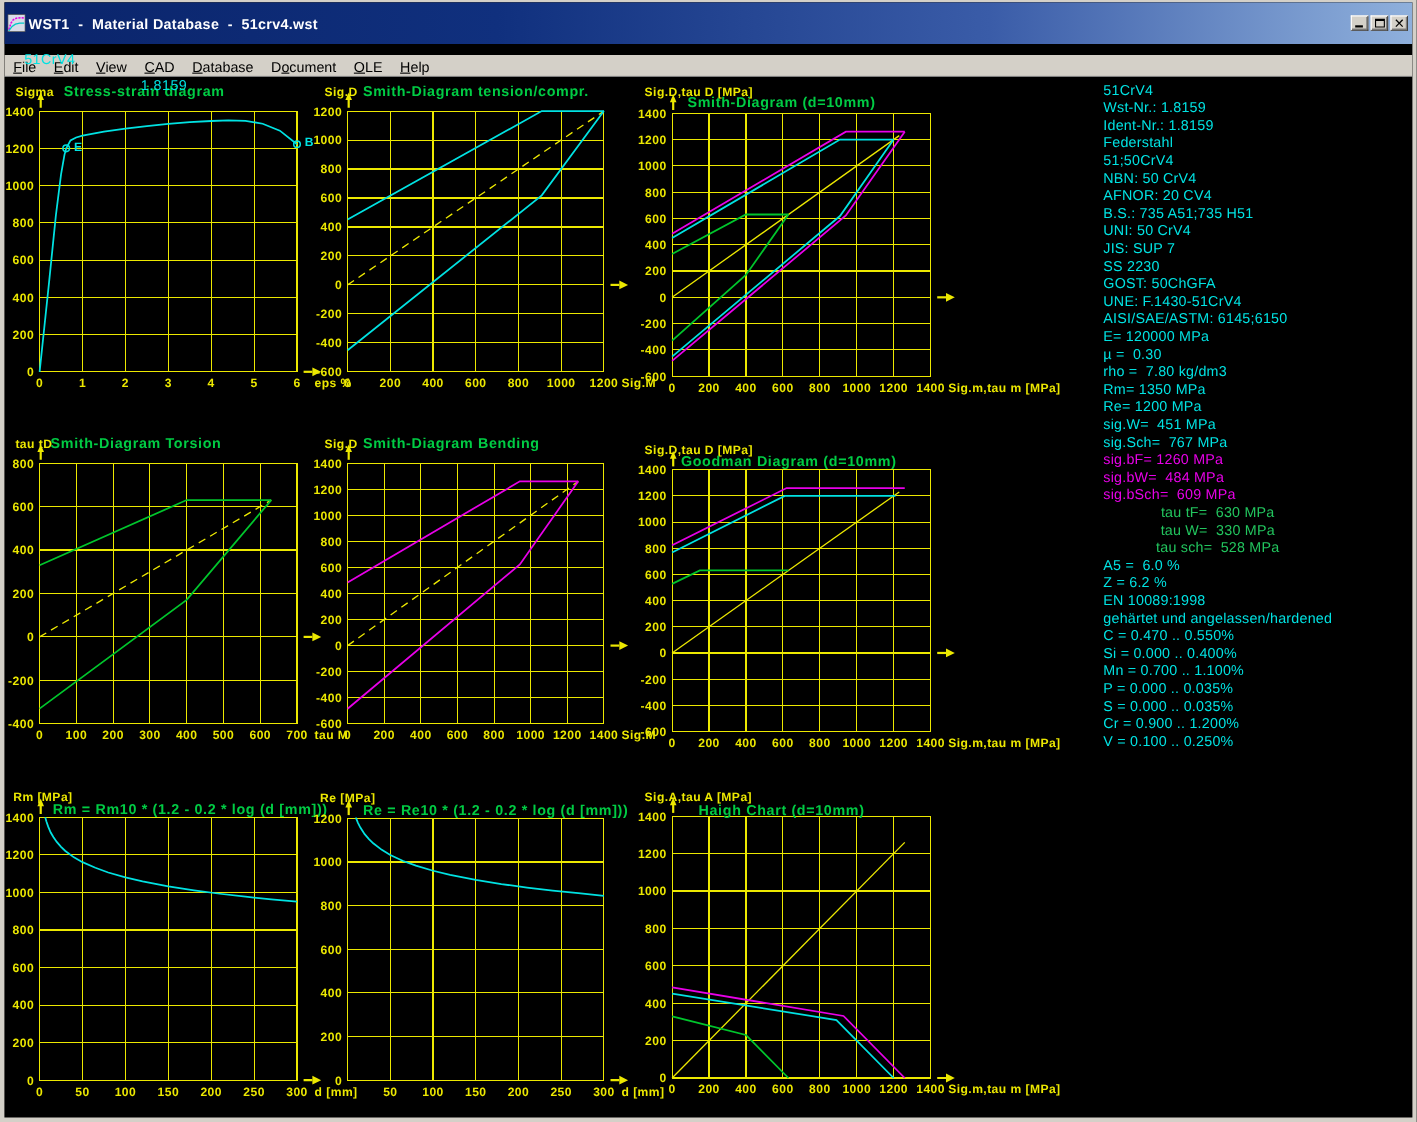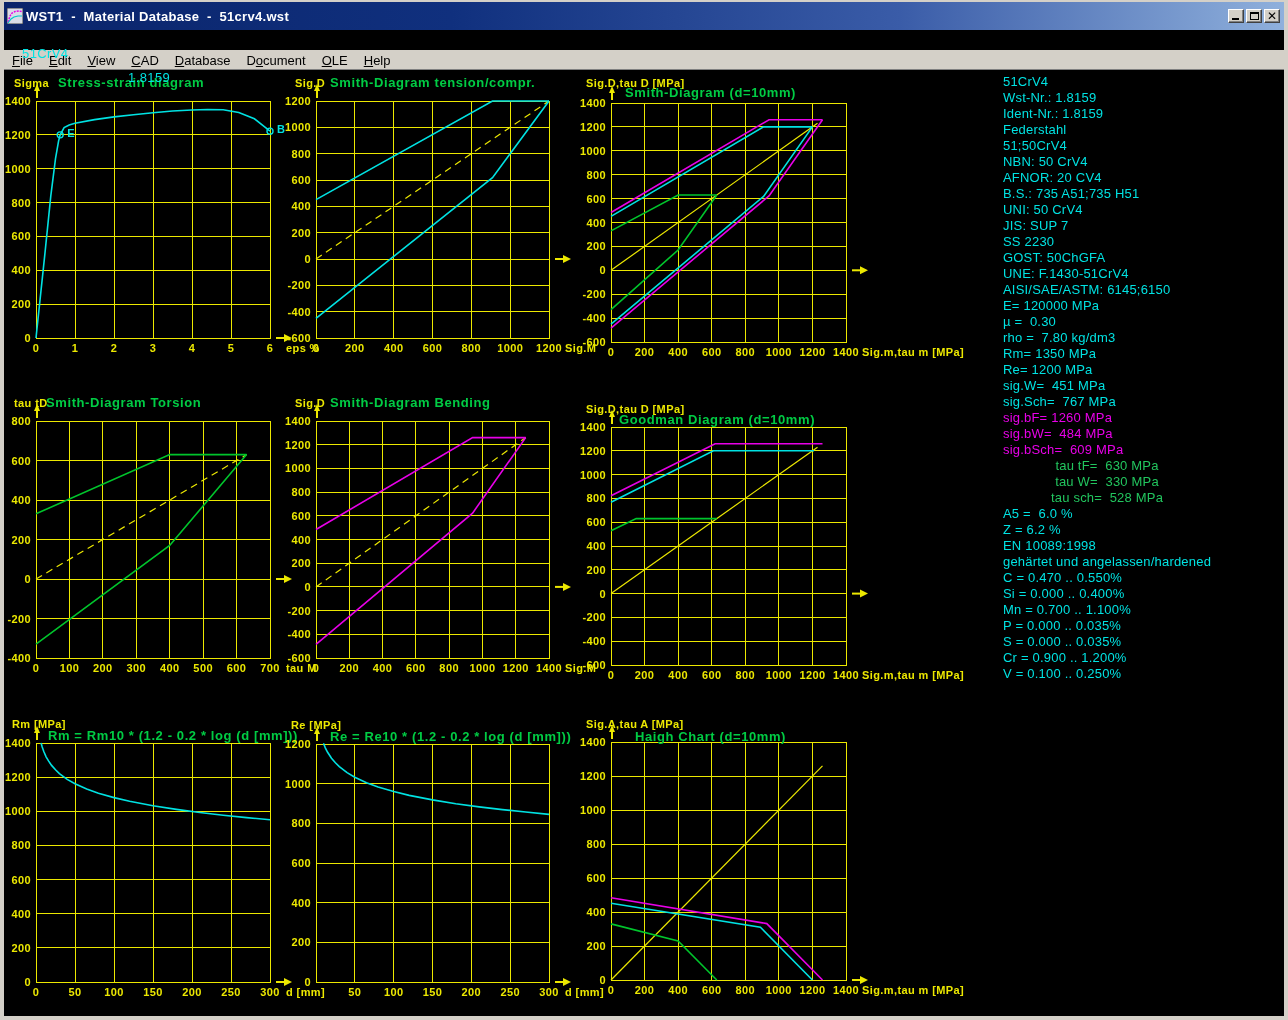--- a/index.html
+++ b/index.html
@@ -5,21 +5,21 @@
   html,body{margin:0;padding:0;background:#555;}
   *{box-sizing:border-box;}
   .window{
     position:relative;width:1288px;height:1020px;
     background:#000;
     border-style:solid;border-color:#d4d0c8;border-width:2px 4px 4px 4px;
     font-family:"Liberation Sans", sans-serif;
     overflow:hidden;
   }
   .titlebar{
-    position:absolute;left:0;top:0;right:0;height:28px;
+    position:absolute;left:0;top:0;right:0;height:38px;
     background:linear-gradient(90deg,#0a246a 0%,#10307e 35%,#3a5ca8 70%,#8fb0dc 100%);
     display:flex;align-items:center;padding:0 2px;
   }
   .app-icon{width:16px;height:16px;margin:0 3px 0 1px;flex:0 0 auto;}
   .titletext{color:#fff;font-size:13px;font-weight:bold;letter-spacing:.3px;white-space:pre;flex:1 1 auto;overflow:hidden;}
   .winbtns{display:flex;gap:2px;margin-right:2px;}
   .wbtn{
     width:16px;height:14px;background:#d4d0c8;position:relative;
     border:1px solid;border-color:#ffffff #404040 #404040 #ffffff;
     box-shadow:inset -1px -1px 0 #808080;

